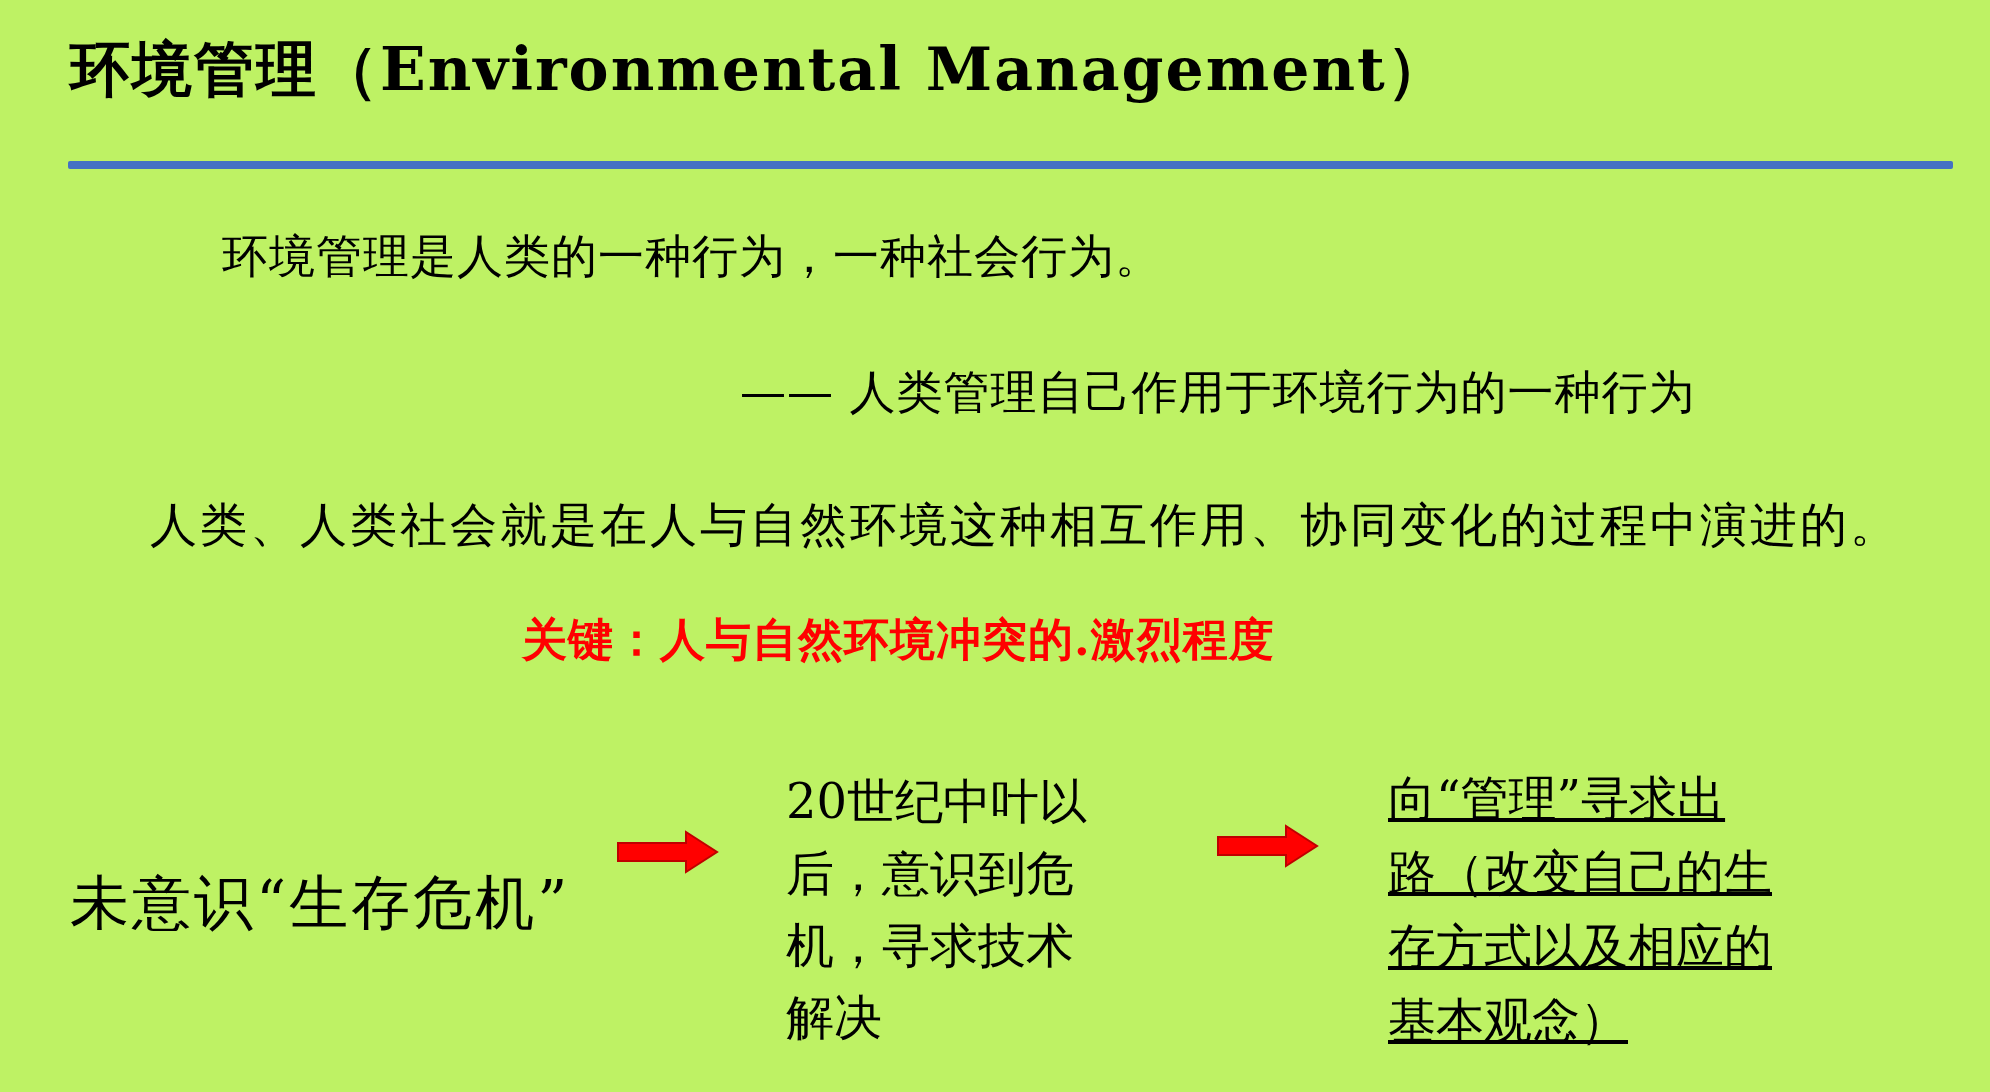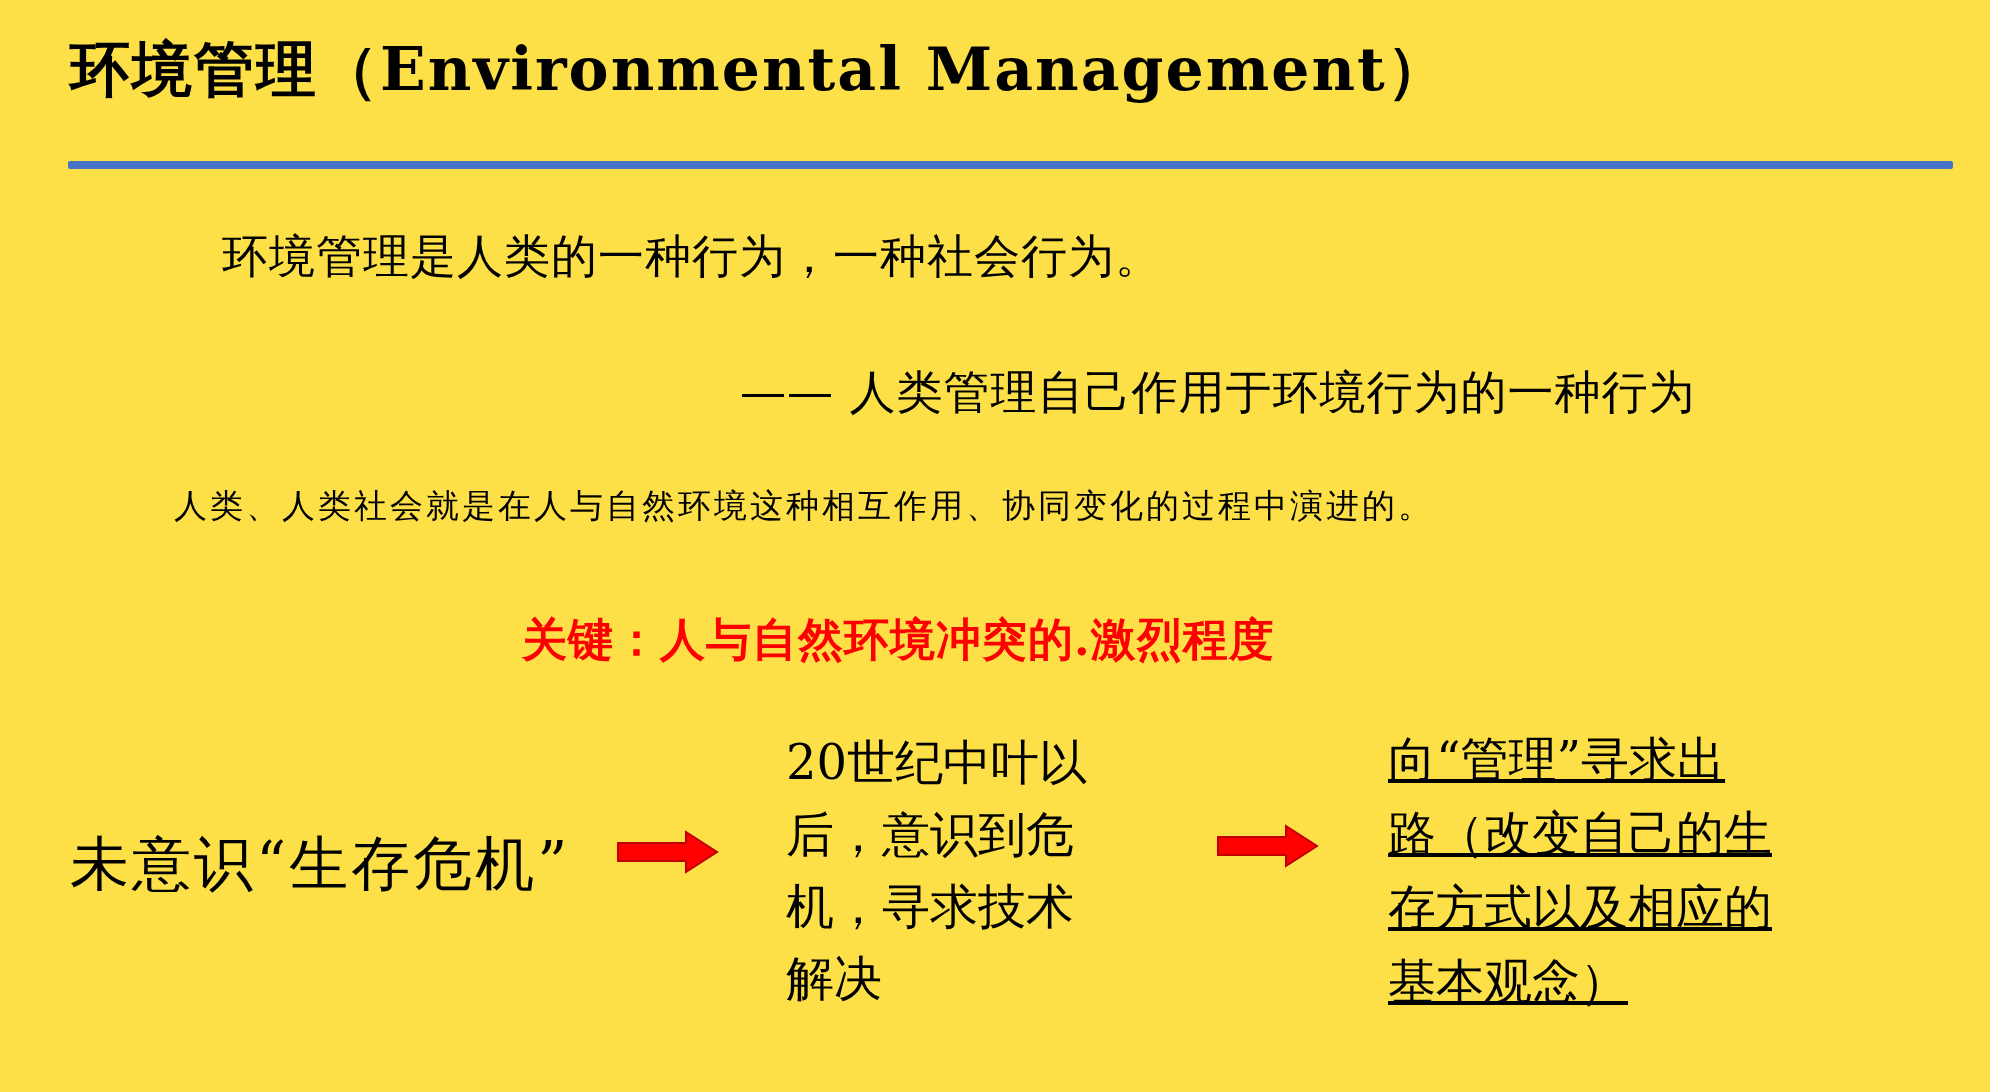--- a/index.html
+++ b/index.html
@@ -4,21 +4,21 @@
 <style>
   html, body {
     margin: 0;
     padding: 0;
     background: #ffffff;
   }
   .slide {
     position: relative;
     width: 1990px;
     height: 1092px;
-    background: #fde047;
+    background: #bef264;
     overflow: hidden;
     font-family: "DejaVu Serif", "Liberation Serif", serif;
     color: #000000;
   }
   .slide * {
     margin: 0;
     padding: 0;
   }
   .title {
     position: absolute;
@@ -39,35 +39,36 @@
     border-radius: 2px;
   }
   .body-line {
     position: absolute;
     font-size: 46px;
     white-space: nowrap;
     letter-spacing: 1px;
   }
   .line1 { left: 222px; top: 226px; }
   .line2 { left: 740px; top: 362px; }
-  .line3 { left: 150px; top: 484px; font-size: 33px; letter-spacing: 3px; margin-left: 24px; }
+  .line3 { left: 150px; top: 494px; font-size: 47px; letter-spacing: 3px; }
   .keypoint {
     position: absolute;
     left: 522px;
     top: 610px;
     font-size: 45px;
     font-weight: 600;
     white-space: nowrap;
     letter-spacing: 1px;
   }
   .flow-stage {
     position: absolute;
     font-size: 48px;
     line-height: 72px;
     white-space: pre-line;
+    margin-top: 39px;
   }
   .stage1 {
     left: 70px;
     top: 828px;
     font-size: 59px;
     letter-spacing: 3px;
     white-space: nowrap;
   }
   .stage2 {
     left: 786px;

